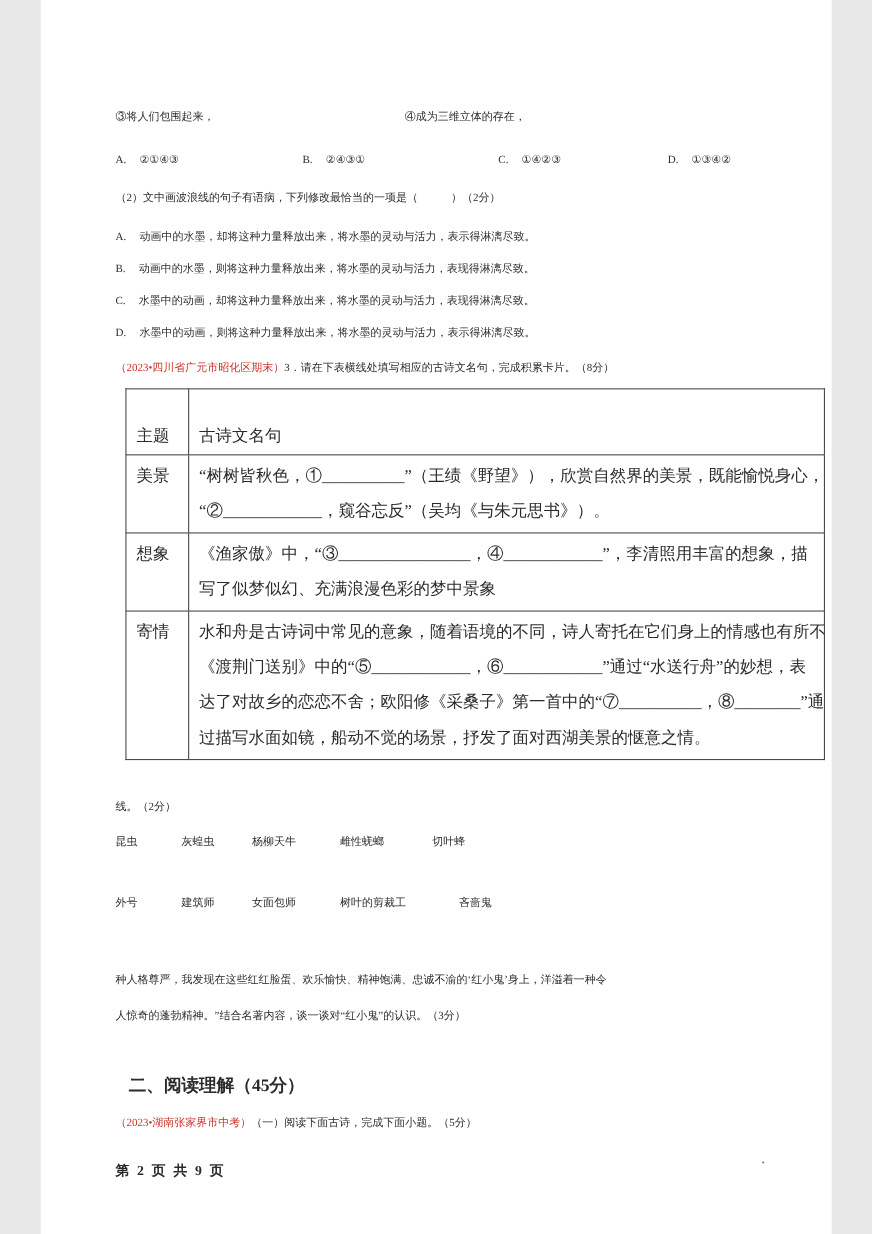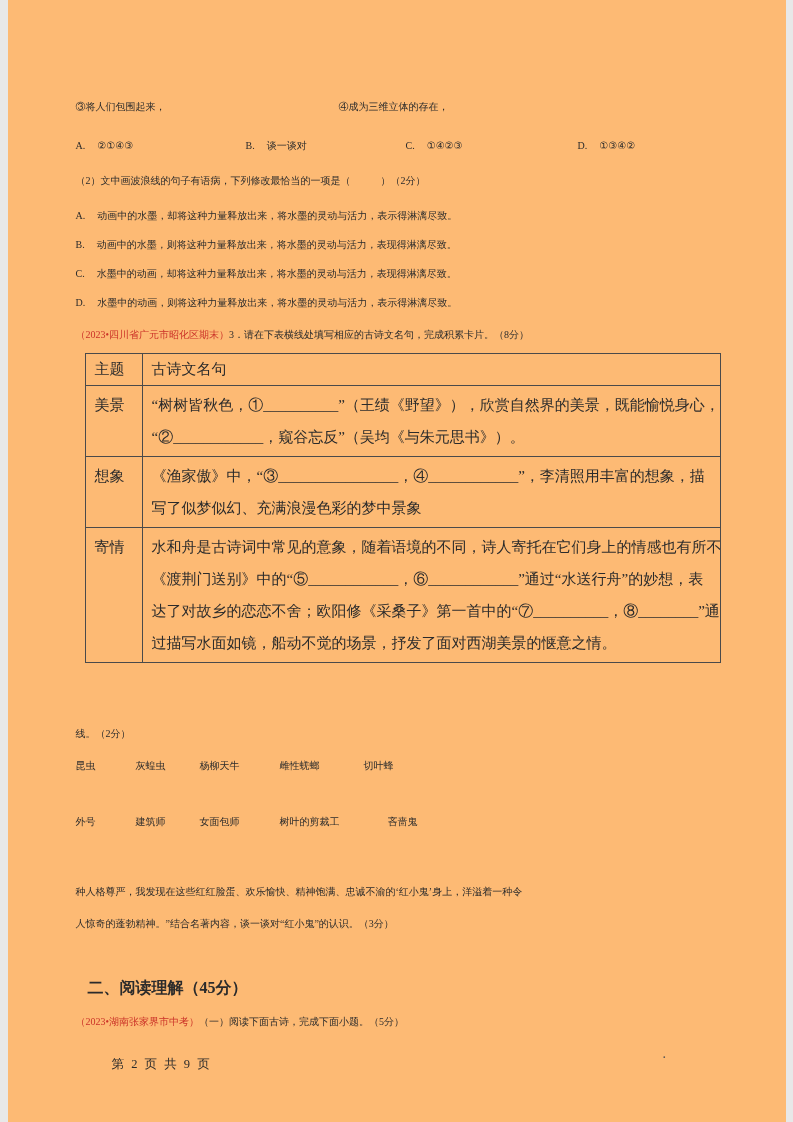--- a/index.html
+++ b/index.html
@@ -1,20 +1,20 @@
 <!DOCTYPE html>
 <html><head>
 <meta charset="utf-8">
 <style>
   html,body{margin:0;padding:0;background:#e8e8e8;}
   .page{
     position:relative;
-    width:778px;height:1122px;
+    width:719px;height:1122px;
     margin:0 auto;
-    background:#fdba74;
+    background:#ffffff;
     font-family:"Liberation Serif","DejaVu Serif",serif;
     color:#2b2b2b;
     overflow:hidden;
   }
   .ln{
     position:absolute;
     left:68px;
     width:660px;
     font-size:10px;
     line-height:20px;
@@ -33,50 +33,49 @@
     color:#2b2b2b;
   }
   table.card td{
     border:1px solid #4a4a4a;
     vertical-align:top;
     padding:3px 9px;
     overflow:hidden;
   }
   table.card td.theme{width:38px;}
   .cell-line{line-height:32px;white-space:nowrap;}
-  .hdr-line{line-height:25px;white-space:nowrap;}
+  .hdr-line{line-height:25px;white-space:nowrap;margin-top:28px;}
   .footer{
     position:absolute;
     left:68px;top:1056px;
     font-size:12.5px;
-    font-weight:400;
+    font-weight:700;
     letter-spacing:2px;
-    margin-left:36px;
   }
   .stray{
     position:absolute;
     left:655px;top:1046px;
     font-size:14px;color:#555;
   }
   .heading{font-size:16px;font-weight:700;margin-left:12px;}
 </style>
 </head>
 <body>
 
 <div class="page">
 
   <div class="ln" style="top:97px">
     <span class="seg" style="left:0">③将人们包围起来，</span>
     <span class="seg" style="left:263px">④成为三维立体的存在，</span>
   </div>
 
   <div class="ln" style="top:136px">
     <span class="seg" style="left:0"><span class="optlabel">A.</span><span>②①④③</span></span>
-    <span class="seg" style="left:170px"><span class="optlabel">B.</span><span>谈一谈对</span></span>
-    <span class="seg" style="left:330px"><span class="optlabel">C.</span><span>①④②③</span></span>
+    <span class="seg" style="left:170px"><span class="optlabel">B.</span><span>②④③①</span></span>
+    <span class="seg" style="left:348px"><span class="optlabel">C.</span><span>①④②③</span></span>
     <span class="seg" style="left:502px"><span class="optlabel">D.</span><span>①③④②</span></span>
   </div>
 
   <div class="ln" style="top:171px">（2）文中画波浪线的句子有语病，下列修改最恰当的一项是（　　　）（2分）</div>
 
   <div class="ln" style="top:235px"><span class="optlabel">B.</span><span>动画中的水墨，则将这种力量释放出来，将水墨的灵动与活力，表现得淋漓尽致。</span></div>
   <div class="ln" style="top:206px"><span class="optlabel">A.</span><span>动画中的水墨，却将这种力量释放出来，将水墨的灵动与活力，表示得淋漓尽致。</span></div>
   <div class="ln" style="top:264px"><span class="optlabel">C.</span><span>水墨中的动画，却将这种力量释放出来，将水墨的灵动与活力，表现得淋漓尽致。</span></div>
   <div class="ln" style="top:293px"><span class="optlabel">D.</span><span>水墨中的动画，则将这种力量释放出来，将水墨的灵动与活力，表示得淋漓尽致。</span></div>
 

